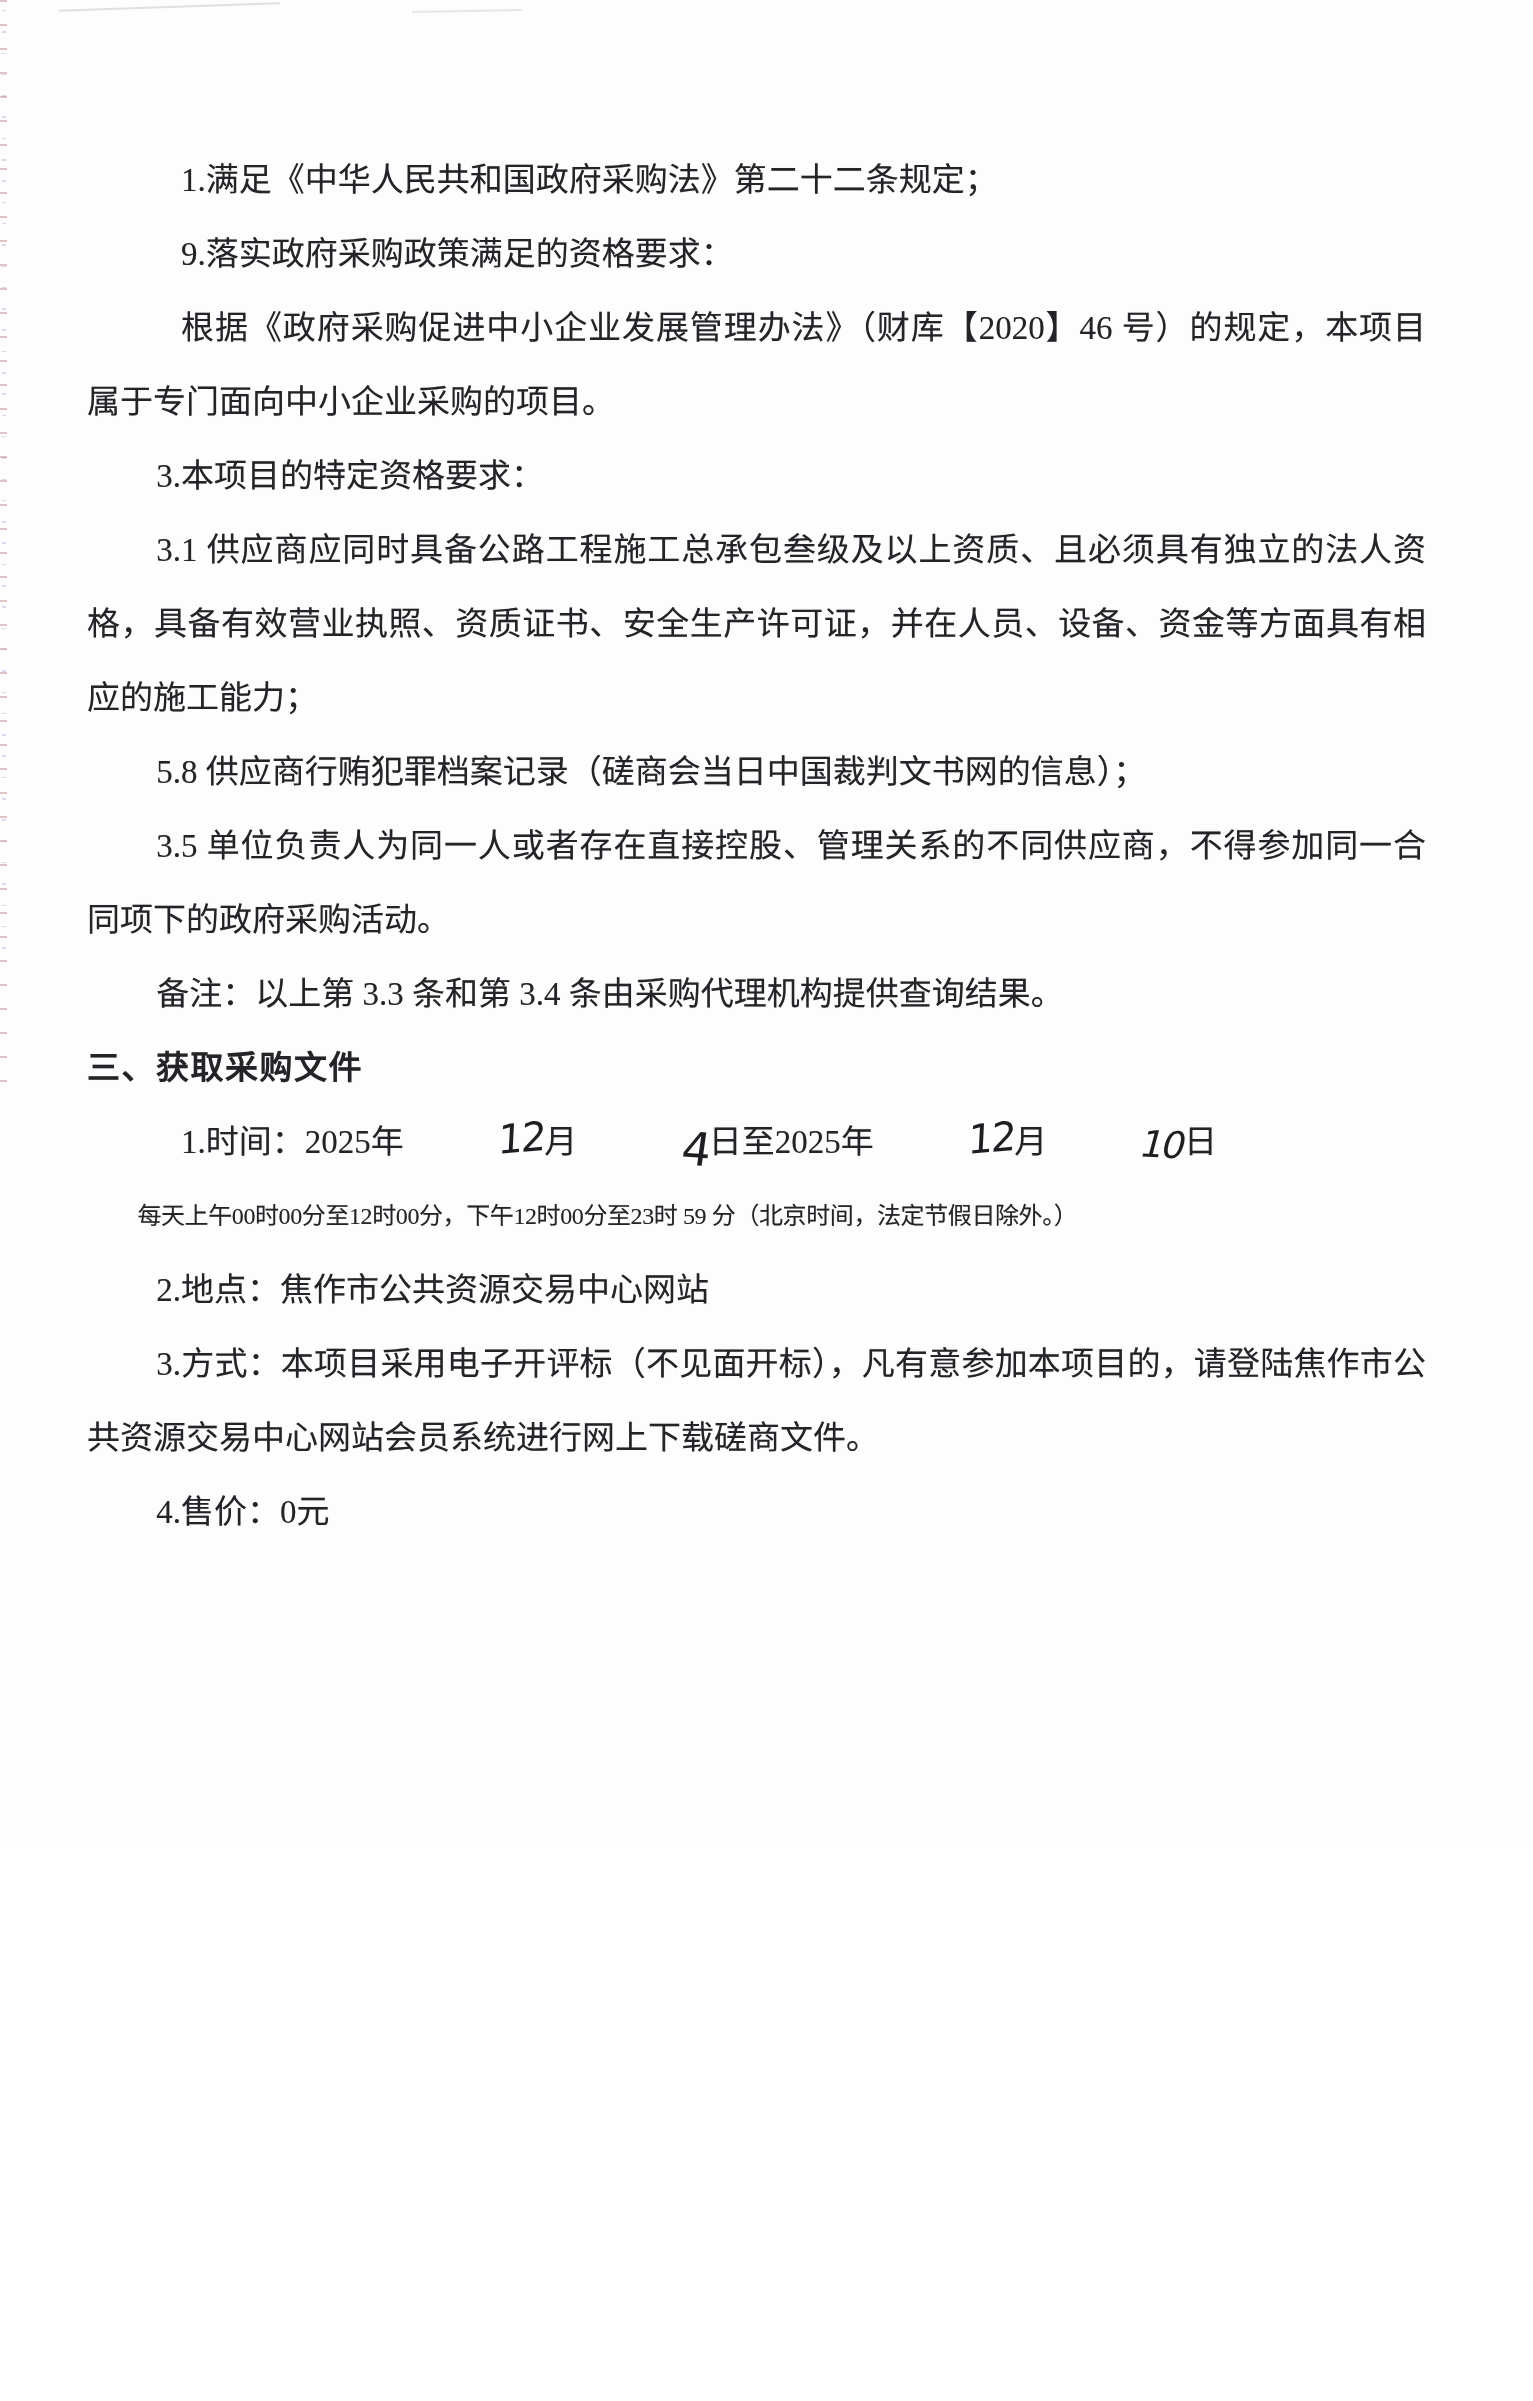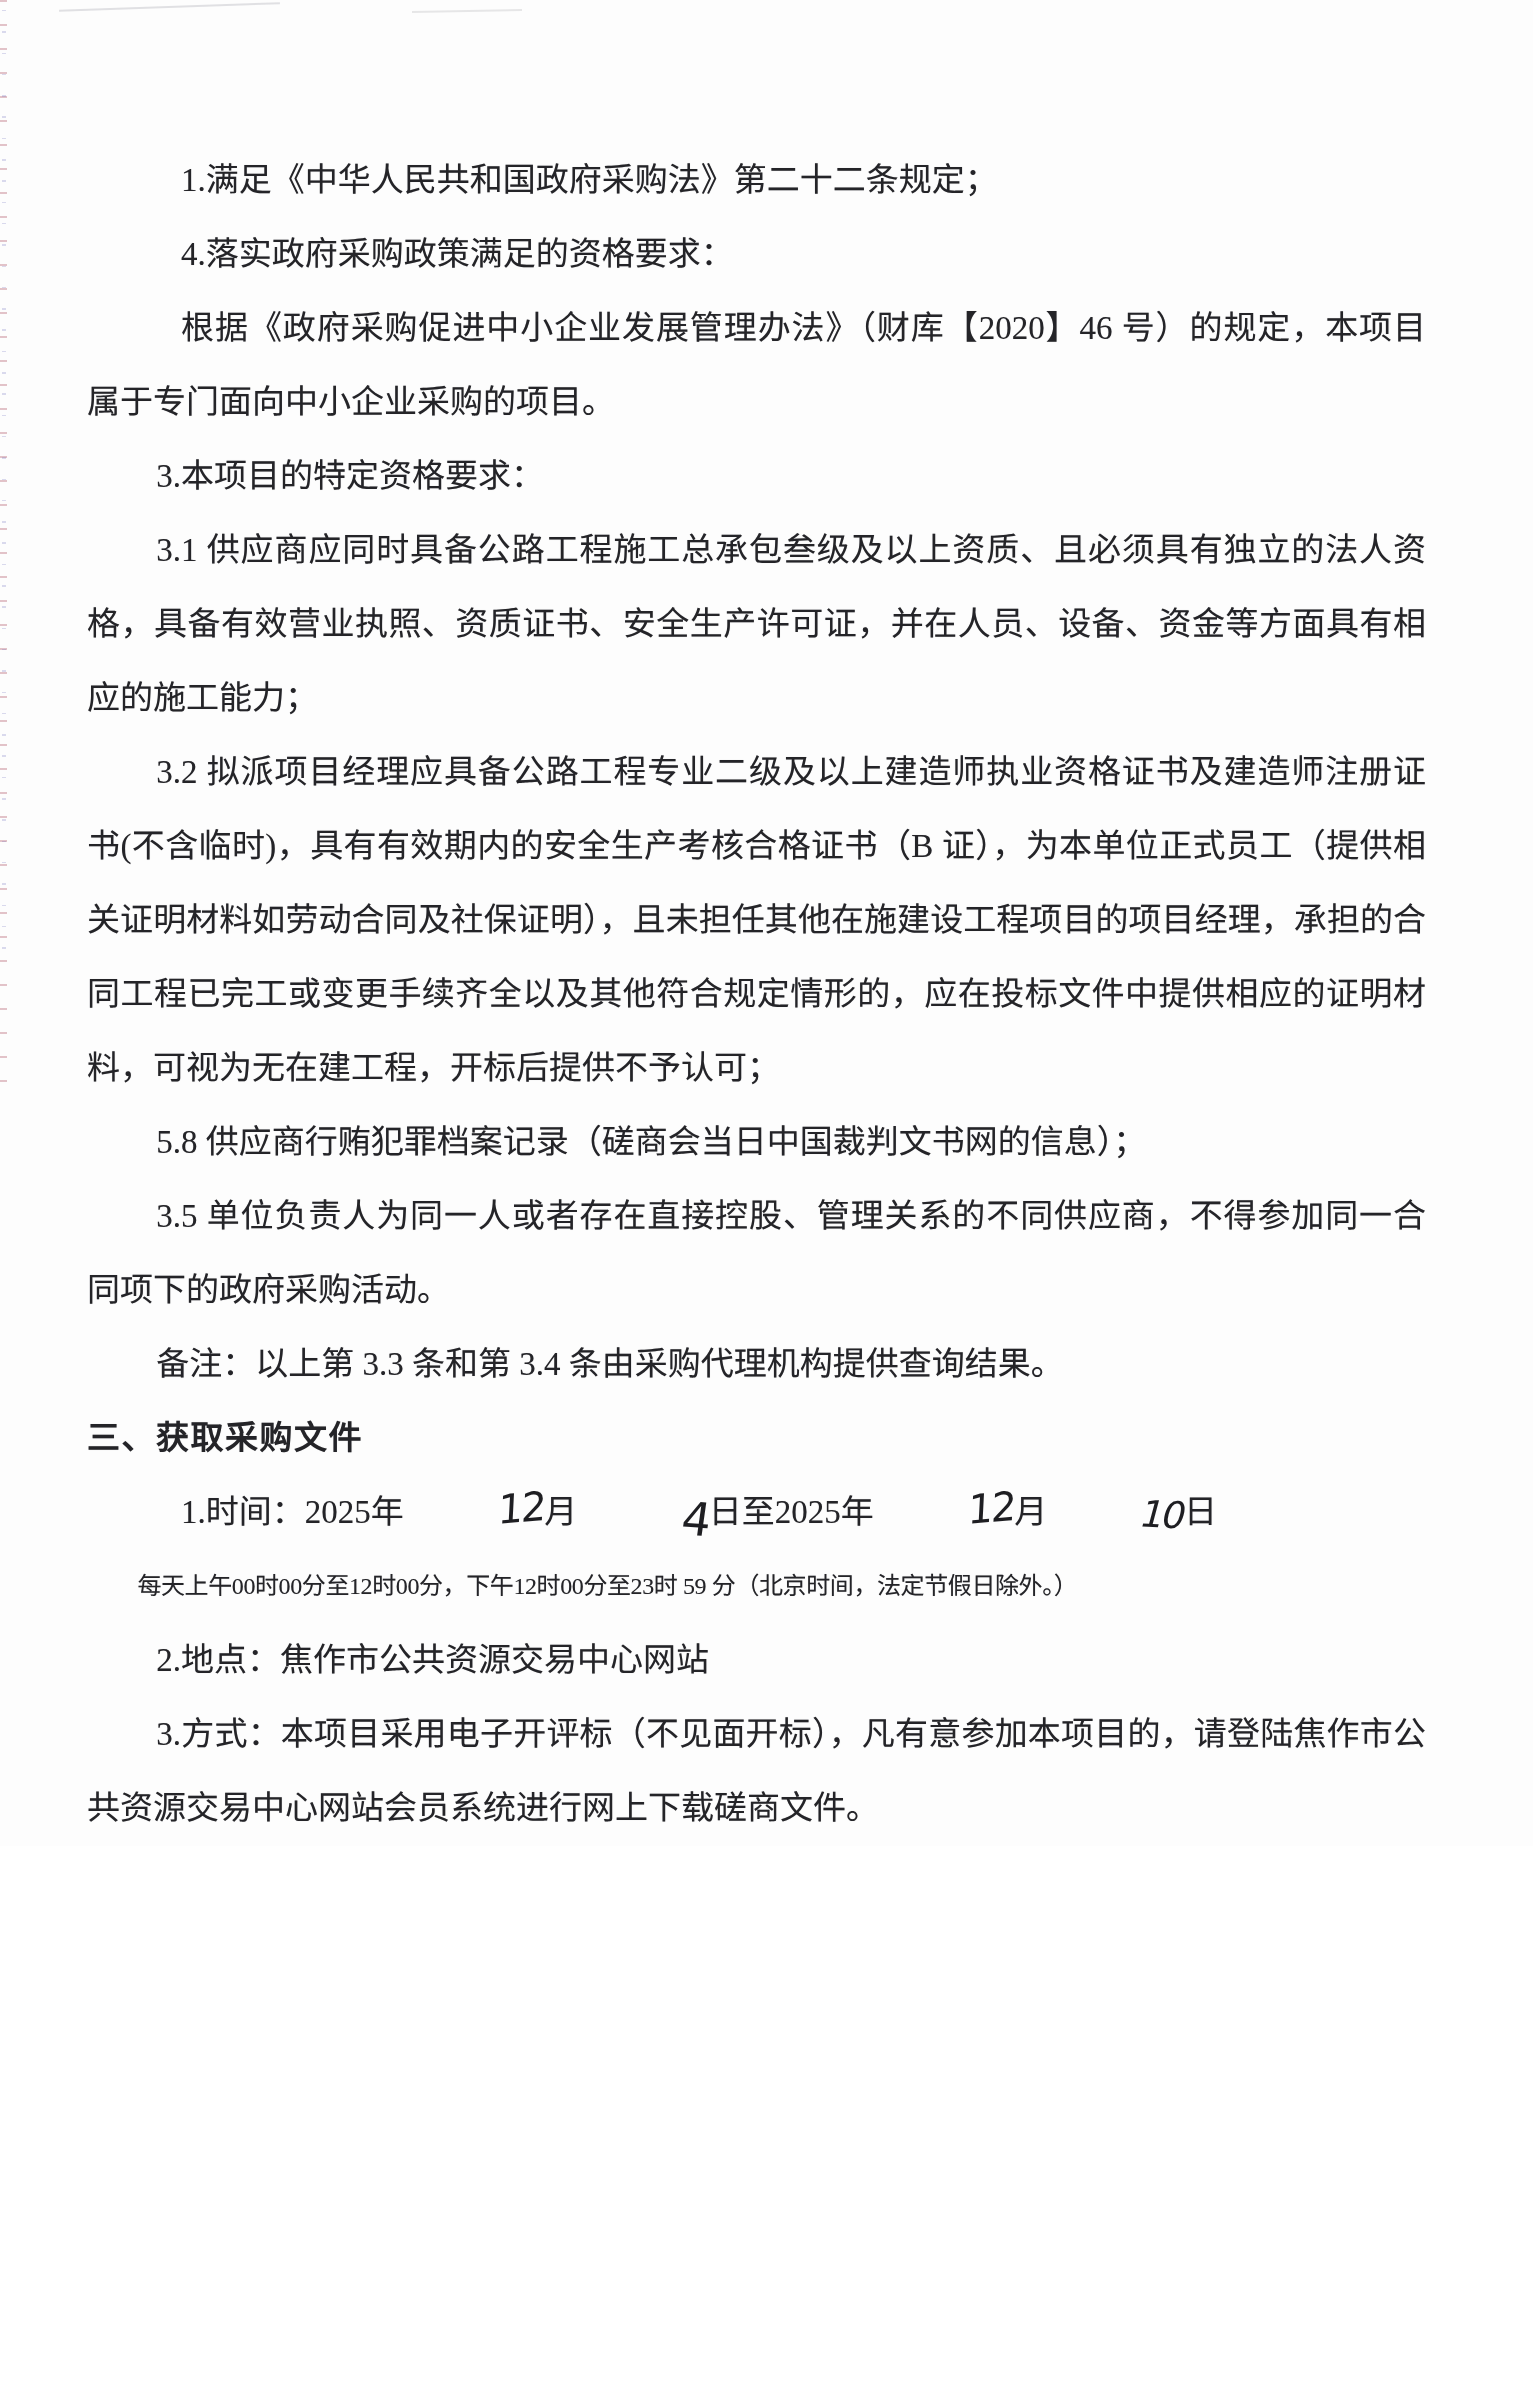--- a/index.html
+++ b/index.html
@@ -114,26 +114,25 @@
 <body>
 
 <div class="page">
 
   <div class="edge-marks-red"></div>
   <div class="edge-marks-blue"></div>
   <div class="smudge-a"></div>
   <div class="smudge-b"></div>
 
   <p class="ind-a">1.满足《中华人民共和国政府采购法》第二十二条规定；</p>
-  <p class="ind-a">4.落实政府采购政策满足的资格要求：</p>
+  <p class="ind-a">9.落实政府采购政策满足的资格要求：</p>
   <p class="ind-a">根据《政府采购促进中小企业发展管理办法》（财库【2020】46 号）的规定，本项目属于专门面向中小企业采购的项目。</p>
 
   <p class="ind-b gap-15">3.本项目的特定资格要求：</p>
   <p class="ind-b">3.1 供应商应同时具备公路工程施工总承包叁级及以上资质、且必须具有独立的法人资格，具备有效营业执照、资质证书、安全生产许可证，并在人员、设备、资金等方面具有相应的施工能力；</p>
-  <p class="ind-b gap-45">3.2 拟派项目经理应具备公路工程专业二级及以上建造师执业资格证书及建造师注册证书(不含临时)，具有有效期内的安全生产考核合格证书（B 证），为本单位正式员工（提供相关证明材料如劳动合同及社保证明），且未担任其他在施建设工程项目的项目经理，承担的合同工程已完工或变更手续齐全以及其他符合规定情形的，应在投标文件中提供相应的证明材料，可视为无在建工程，开标后提供不予认可；</p>
   <p class="ind-b gap-45">5.8 供应商行贿犯罪档案记录（磋商会当日中国裁判文书网的信息）；</p>
   <p class="ind-b">3.5 单位负责人为同一人或者存在直接控股、管理关系的不同供应商，不得参加同一合同项下的政府采购活动。</p>
   <p class="ind-b gap-45">备注：以上第 3.3 条和第 3.4 条由采购代理机构提供查询结果。</p>
 
   <p class="heading">三、获取采购文件</p>
 
   <p class="ind-a single">
     <span>1.时间：2025年</span><span class="hw">12</span><span>月</span><span class="hw hw-day1">4</span><span>日至2025年</span><span class="hw">12</span><span>月</span><span class="hw hw-day2">10</span><span>日</span>
   </p>
 

